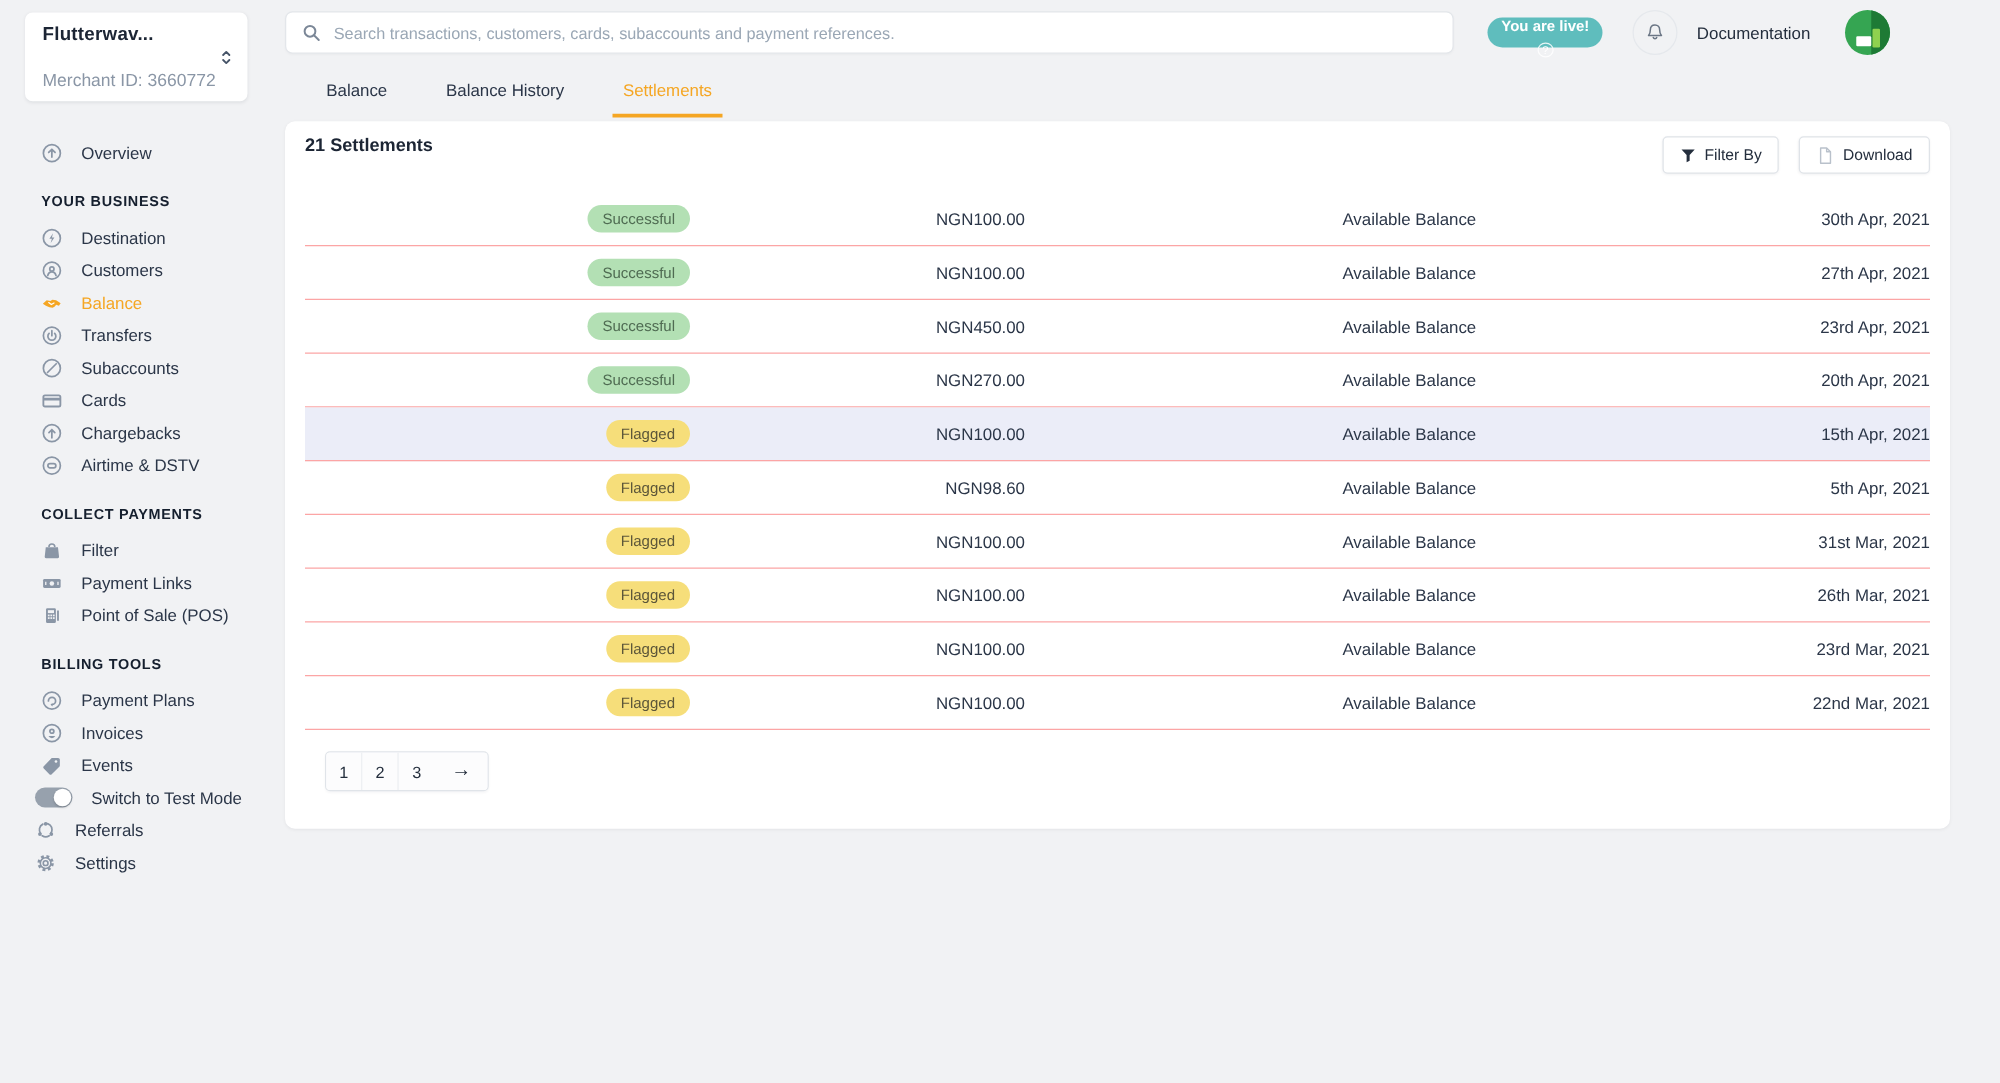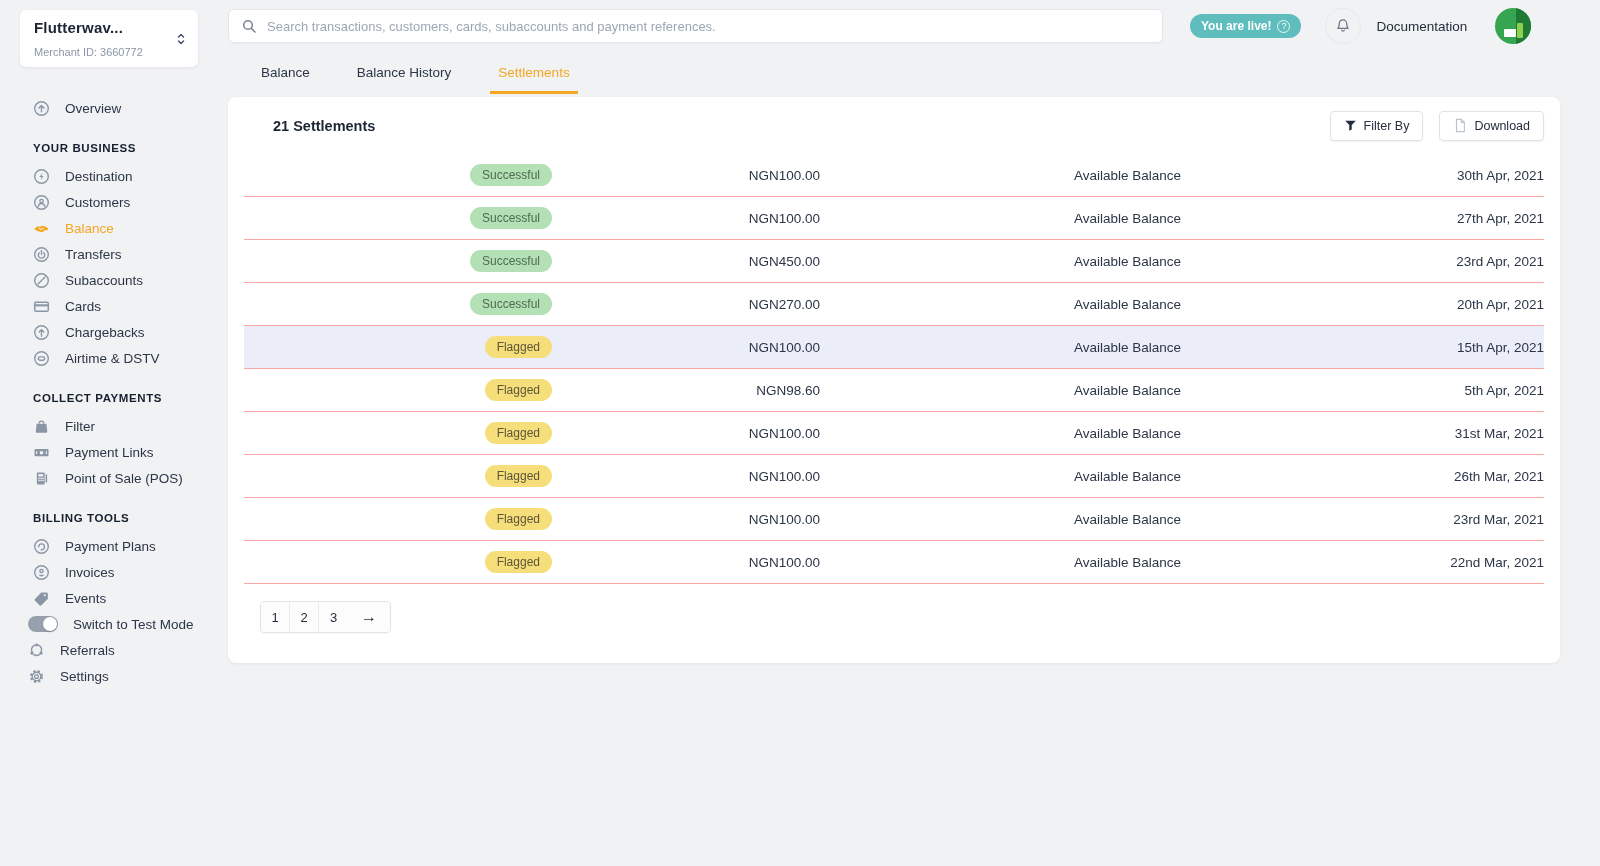--- a/index.html
+++ b/index.html
@@ -19,21 +19,21 @@
     display:flex; flex-direction:column;
   }
   .merchant-card {
     width:178px; background:#fff; border-radius:6px;
     padding:9px 10px 9px 14px;
     box-shadow:0 1px 3px rgba(16,24,40,.08);
     display:flex; align-items:center; justify-content:space-between;
     cursor:pointer;
   }
   .merchant-name { font-size:15px; font-weight:700; color:#1c2534; letter-spacing:.2px; }
-  .merchant-id { font-size:11px; color:#8a96a6; margin-top:10px; }
+  .merchant-id { font-size:14px; color:#8a96a6; margin-top:20px; }
   .nav { margin-top:28px; margin-left:13px; }
   .nav-item {
     display:flex; align-items:center; gap:15px;
     height:26px; font-size:13.5px; color:#2b3648; cursor:pointer;
     white-space:nowrap;
   }
   .nav-item .ic { width:17px; height:17px; flex:0 0 17px; color:#8a96a6; display:flex; align-items:center; justify-content:center; }
   .nav-item .ic svg { width:17px; height:17px; }
   .nav-item.active { color:#f5a623; }
   .nav-item.active .ic { color:#f5a623; }
@@ -65,20 +65,21 @@
   .search-box input {
     border:none; outline:none; flex:1; font-size:13px;
     font-family:"Liberation Sans", sans-serif; color:#2b3648; background:transparent;
   }
   .search-box input::placeholder { color:#9aa7b5; }
   .live-badge {
     margin-left:27px; height:24px; padding:0 11px;
     background:#5fbdbd; border-radius:12px; color:#fff;
     font-size:12px; font-weight:700; display:flex; align-items:center; gap:6px;
     cursor:pointer;
+    flex-direction:column;
   }
   .q-circle {
     width:13px; height:13px; border:1px solid rgba(255,255,255,.85); border-radius:50%;
     font-size:9px; font-weight:400; display:flex; align-items:center; justify-content:center;
   }
   .bell-wrap {
     margin-left:24px; width:36px; height:36px; border:1px solid #e5e8ec;
     border-radius:50%; display:flex; align-items:center; justify-content:center;
     background:transparent; cursor:pointer;
   }
@@ -97,21 +98,21 @@
     font-size:13.5px; color:#2b3648; padding:6px 8px 11px 8px; cursor:pointer;
     border-bottom:3px solid transparent;
   }
   .tab.active { color:#f5a623; border-bottom-color:#f5a623; font-weight:500; }
 
   
   .card {
     margin-top:3px; width:1332px; background:#fff; border-radius:8px;
     box-shadow:0 1px 3px rgba(16,24,40,.06);
   }
-  .card-header { height:57px; display:flex; align-items:center; justify-content:space-between; padding:0 16px;margin-left:29px; }
+  .card-header { height:57px; display:flex; align-items:flex-start; justify-content:space-between; padding:12px 16px; }
   .count-label { font-size:14.5px; font-weight:700; color:#1c2534; }
   .card-actions { display:flex; gap:16px; }
   .btn {
     height:30px; padding:0 13px; background:#fff; border:1px solid #dfe3e8;
     border-radius:4px; font-size:12.5px; font-weight:400; color:#242e3d;
     display:flex; align-items:center; gap:7px; cursor:pointer;
     box-shadow:0 1px 2px rgba(16,24,40,.05);
     font-family:"Liberation Sans", sans-serif;
   }
 

